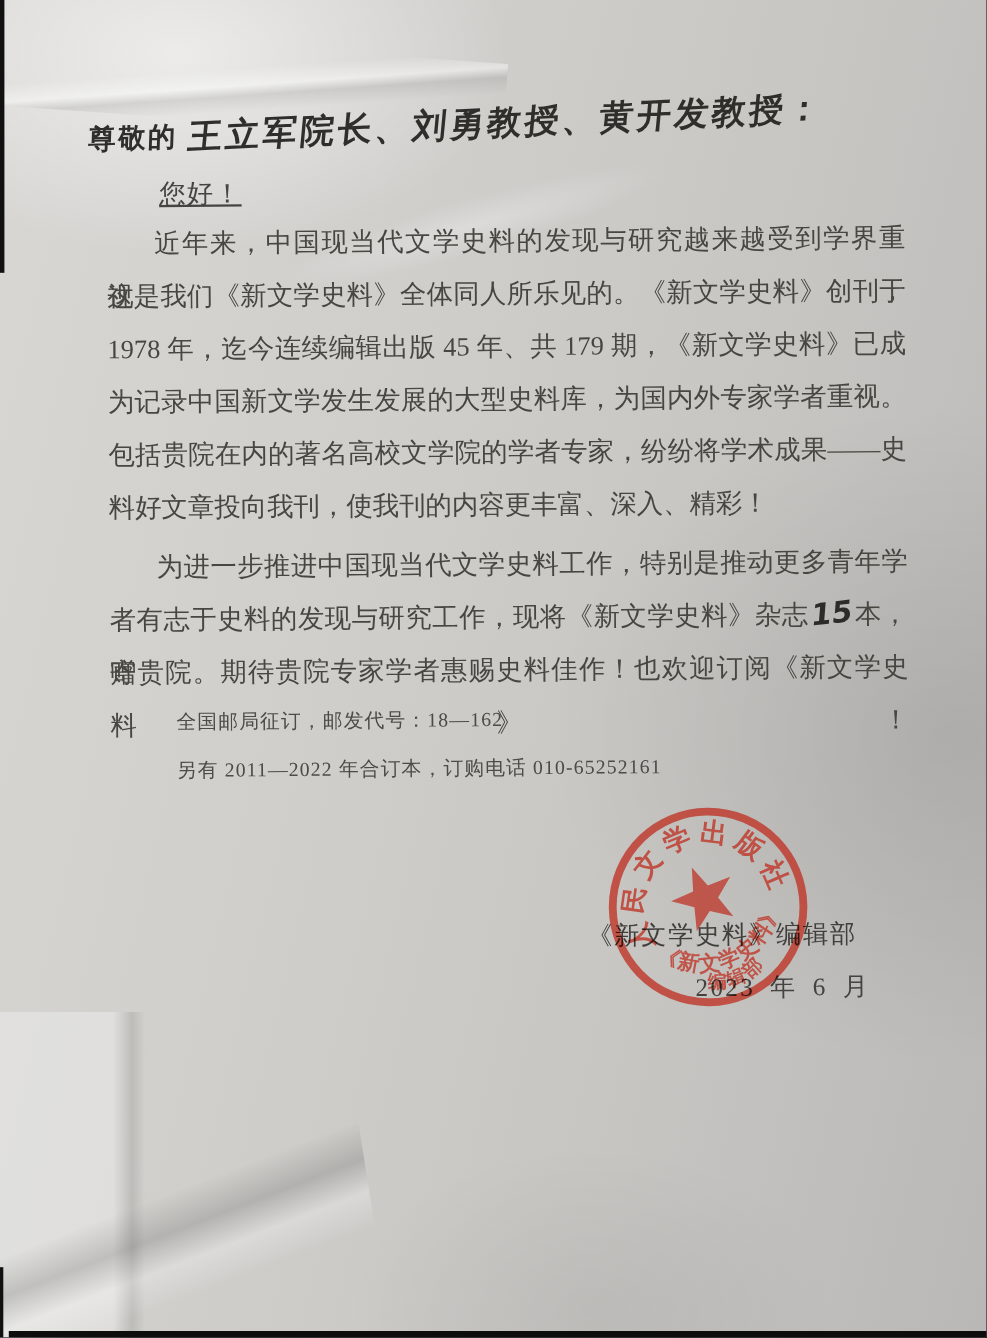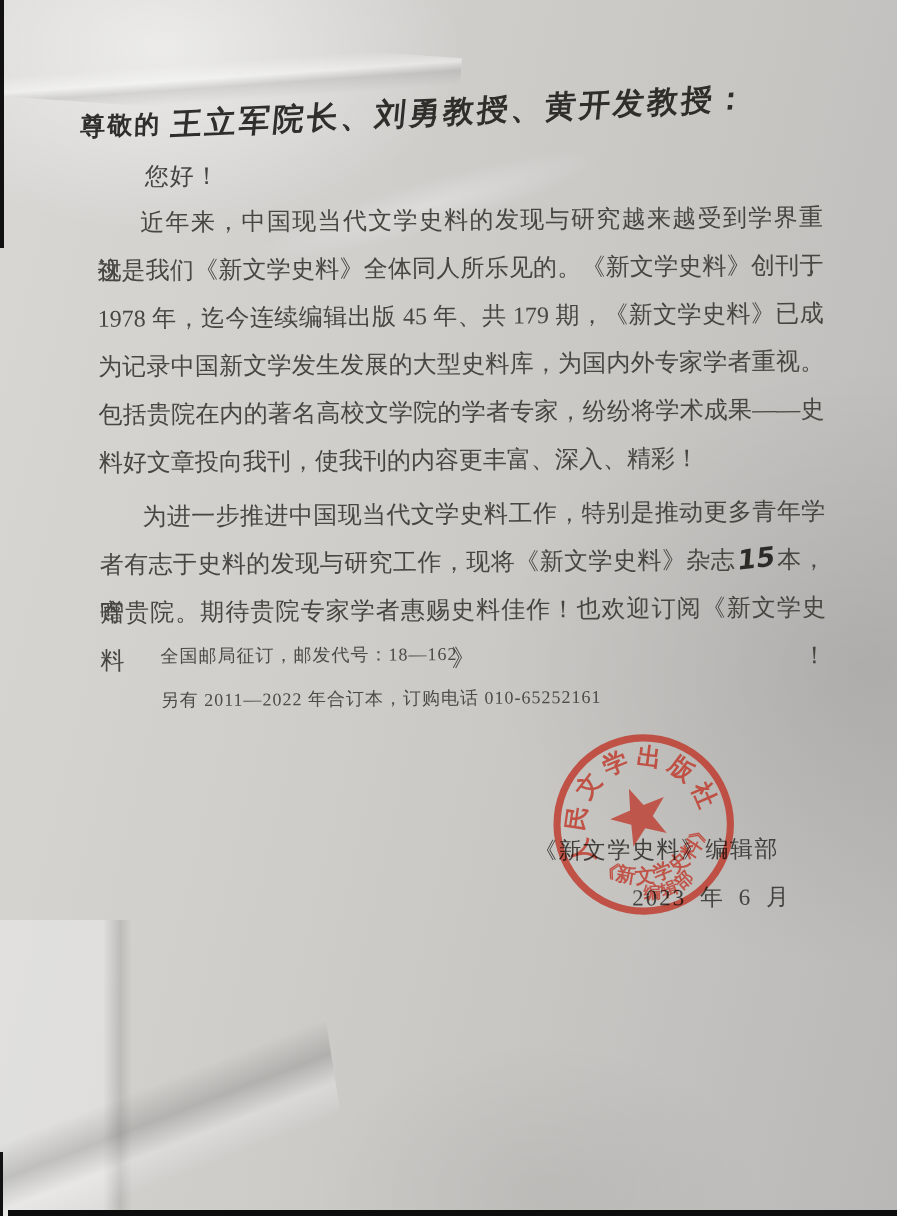--- a/index.html
+++ b/index.html
@@ -49,21 +49,21 @@
   .salutation .prefix{
     font-size:25px;font-weight:700;letter-spacing:2px;
     display:inline-block;transform:skewX(-4deg);
     font-family:"DejaVu Sans","Liberation Sans",sans-serif;
   }
   .salutation .names{
     font-size:31px;font-weight:700;letter-spacing:3px;
     display:inline-block;transform:skewX(-8deg) rotate(-0.6deg);margin-left:6px;
     font-family:"DejaVu Sans","Liberation Sans",sans-serif;
   }
-  .greeting{position:absolute;left:148px;top:158px;font-size:24px;letter-spacing:1px;}
+  .greeting{position:absolute;left:148px;top:158px;font-size:24px;letter-spacing:1px;text-decoration:underline;}
 
   .para{
     position:absolute;left:100px;width:726px;
     font-size:24px;line-height:48px;color:#474641;
   }
   .para-1{top:196px;}
   .para-2{top:490px;}
   .line{text-align:justify;text-align-last:justify;height:48px;overflow:visible;}
   .line.lastline{text-align-last:left;}
   .line.firstline{text-indent:1.8em;}

